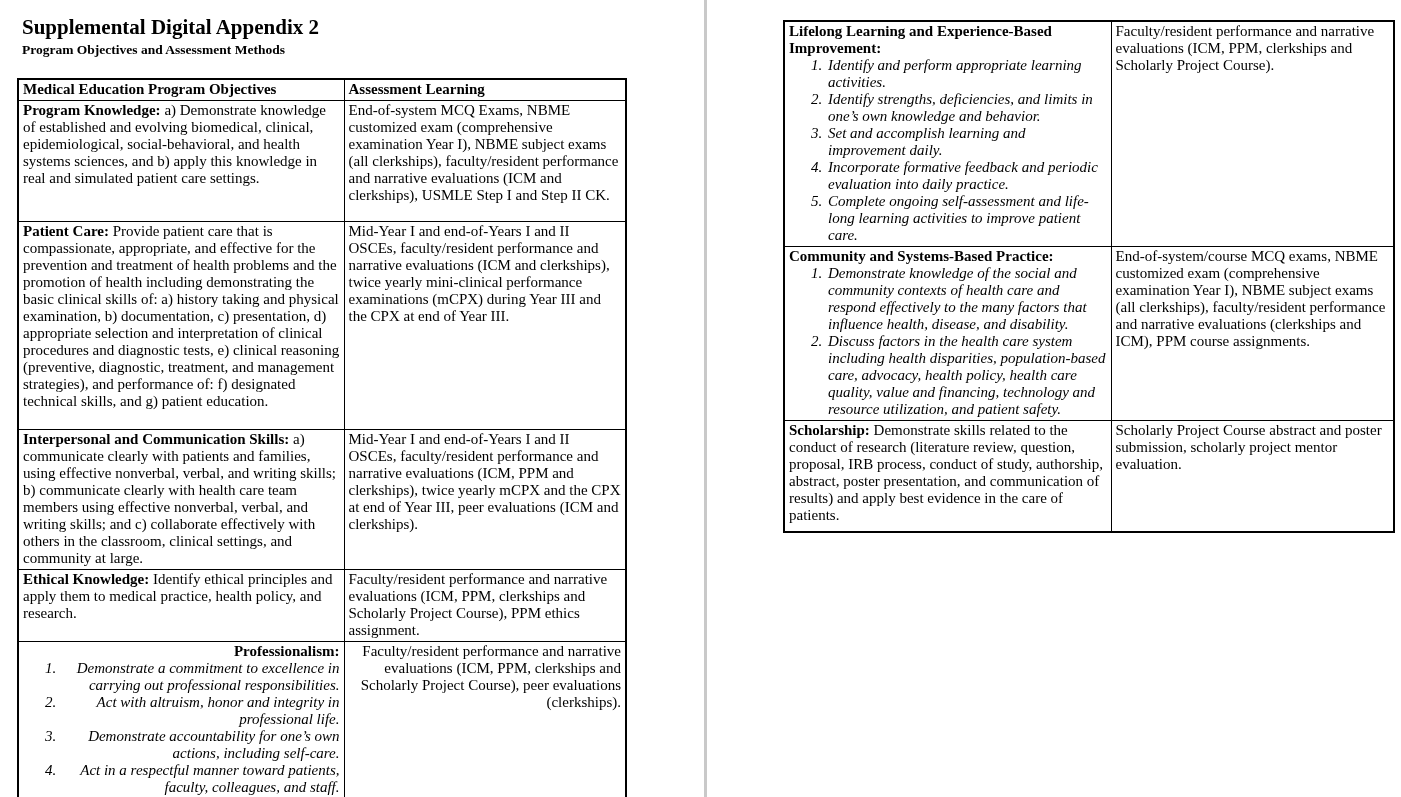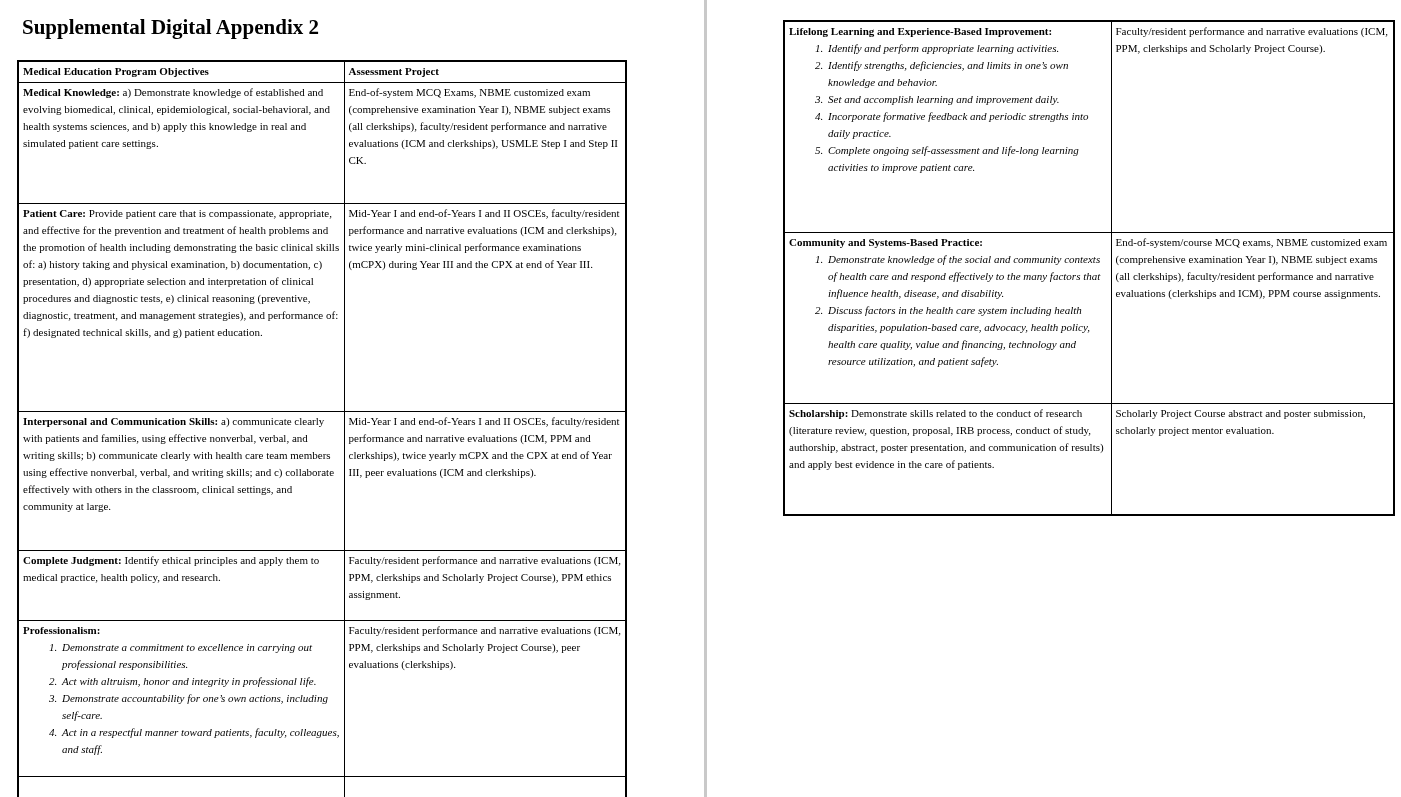--- a/index.html
+++ b/index.html
@@ -14,78 +14,79 @@
   .page-left  { left:0;   width:704px; }
   .page-right { left:707px; width:694px; }
   .page-divider { position:absolute; left:704px; top:0; width:3px; height:797px; background:#c9c9c9; }
 
   .title    { font-size:21px; line-height:26px; font-weight:bold; margin:14px 0 0 22px; }
   .subtitle { font-size:13.5px; line-height:17px; font-weight:bold; margin:1px 0 0 22px; }
 
   table.objtable {
     border-collapse:collapse; table-layout:fixed;
     border:2px solid #000;
-    font-size:11px; line-height:17px;
+    font-size:15px; line-height:17px;
   }
   #table1 { margin:20px 0 0 17px; width:608px; }
   #table1 col.c1 { width:326px; } #table1 col.c2 { width:282px; }
   #table2 { position:absolute; left:76px; top:20px; margin:0; width:610px; }
   #table2 col.c1 { width:327px; } #table2 col.c2 { width:283px; }
 
   th, td { border:1px solid #000; vertical-align:top; padding:1px 4px 2px 4px; overflow:hidden; }
   th { text-align:left; font-weight:bold; height:17px; }
 
   td ol { margin:0; padding:0 0 0 37px; }
   td ol li { padding-left:2px;font-style:italic; }
 
   
   #tbody1 tr:nth-child(1) td { height:117px; }
   #tbody1 tr:nth-child(2) td { height:204px;margin-top:40px; }
   #tbody1 tr:nth-child(3) td { height:135px; }
   #tbody1 tr:nth-child(4) td { height:66px; }
-  #tbody1 tr:nth-child(5) td { height:152px; }
+  #tbody1 tr:nth-child(5) td { height:152px;text-align:right; }
   #tbody2 tr:nth-child(1) td { height:207px; }
   #tbody2 tr:nth-child(2) td { height:167px; }
   #tbody2 tr:nth-child(3) td { height:107px; }
 
   tr.cut-row td { height:58px; border-bottom:none; }
 </style>
 </head>
 <body>
 
 <div class="canvas">
 
   <div class="page page-left">
     <h1 class="title">Supplemental Digital Appendix 2</h1>
+    <h2 class="subtitle">Program Objectives and Assessment Methods</h2>
     <table class="objtable" id="table1">
       <colgroup>
           <col class="c1">
           <col class="c2">
         </colgroup>
       <thead>
         <tr>
           <th>Medical Education Program Objectives</th>
-          <th>Assessment Project</th>
+          <th>Assessment Learning</th>
         </tr>
       </thead>
       <tbody id="tbody1">
           <tr>
-            <td><b>Medical Knowledge:</b> a) Demonstrate knowledge of established and evolving biomedical, clinical, epidemiological, social-behavioral, and health systems sciences, and b) apply this knowledge in real and simulated patient care settings.</td>
+            <td><b>Program Knowledge:</b> a) Demonstrate knowledge of established and evolving biomedical, clinical, epidemiological, social-behavioral, and health systems sciences, and b) apply this knowledge in real and simulated patient care settings.</td>
             <td>End-of-system MCQ Exams, NBME customized exam (comprehensive examination Year I), NBME subject exams (all clerkships), faculty/resident performance and narrative evaluations (ICM and clerkships), USMLE Step I and Step II CK.</td>
           </tr>
           <tr>
             <td><b>Patient Care:</b> Provide patient care that is compassionate, appropriate, and effective for the prevention and treatment of health problems and the promotion of health including demonstrating the basic clinical skills of: a) history taking and physical examination, b) documentation, c) presentation, d) appropriate selection and interpretation of clinical procedures and diagnostic tests, e) clinical reasoning (preventive, diagnostic, treatment, and management strategies), and performance of: f) designated technical skills, and g) patient education.</td>
             <td>Mid-Year I and end-of-Years I and II OSCEs, faculty/resident performance and narrative evaluations (ICM and clerkships), twice yearly mini-clinical performance examinations (mCPX) during Year III and the CPX at end of Year III.</td>
           </tr>
           <tr>
             <td><b>Interpersonal and Communication Skills:</b> a) communicate clearly with patients and families, using effective nonverbal, verbal, and writing skills; b) communicate clearly with health care team members using effective nonverbal, verbal, and writing skills; and c) collaborate effectively with others in the classroom, clinical settings, and community at large.</td>
             <td>Mid-Year I and end-of-Years I and II OSCEs, faculty/resident performance and narrative evaluations (ICM, PPM and clerkships), twice yearly mCPX and the CPX at end of Year III, peer evaluations (ICM and clerkships).</td>
           </tr>
           <tr>
-            <td><b>Complete Judgment:</b> Identify ethical principles and apply them to medical practice, health policy, and research.</td>
+            <td><b>Ethical Knowledge:</b> Identify ethical principles and apply them to medical practice, health policy, and research.</td>
             <td>Faculty/resident performance and narrative evaluations (ICM, PPM, clerkships and Scholarly Project Course), PPM ethics assignment.</td>
           </tr>
           <tr>
             <td><b>Professionalism:</b><ol>
                 <li>Demonstrate a commitment to excellence in carrying out professional responsibilities.</li>
                 <li>Act with altruism, honor and integrity in professional life.</li>
                 <li>Demonstrate accountability for one’s own actions, including self-care.</li>
                 <li>Act in a respectful manner toward patients, faculty, colleagues, and staff.</li>
               </ol></td>
             <td>Faculty/resident performance and narrative evaluations (ICM, PPM, clerkships and Scholarly Project Course), peer evaluations (clerkships).</td>
@@ -105,21 +106,21 @@
       <colgroup>
           <col class="c1">
           <col class="c2">
         </colgroup>
       <tbody id="tbody2">
           <tr>
             <td><b>Lifelong Learning and Experience-Based Improvement:</b><ol>
                 <li>Identify and perform appropriate learning activities.</li>
                 <li>Identify strengths, deficiencies, and limits in one’s own knowledge and behavior.</li>
                 <li>Set and accomplish learning and improvement daily.</li>
-                <li>Incorporate formative feedback and periodic strengths into daily practice.</li>
+                <li>Incorporate formative feedback and periodic evaluation into daily practice.</li>
                 <li>Complete ongoing self-assessment and life-long learning activities to improve patient care.</li>
               </ol></td>
             <td>Faculty/resident performance and narrative evaluations (ICM, PPM, clerkships and Scholarly Project Course).</td>
           </tr>
           <tr>
             <td><b>Community and Systems-Based Practice:</b><ol>
                 <li>Demonstrate knowledge of the social and community contexts of health care and respond effectively to the many factors that influence health, disease, and disability.</li>
                 <li>Discuss factors in the health care system including health disparities, population-based care, advocacy, health policy, health care quality, value and financing, technology and resource utilization, and patient safety.</li>
               </ol></td>
             <td>End-of-system/course MCQ exams, NBME customized exam (comprehensive examination Year I), NBME subject exams (all clerkships), faculty/resident performance and narrative evaluations (clerkships and ICM), PPM course assignments.</td>

